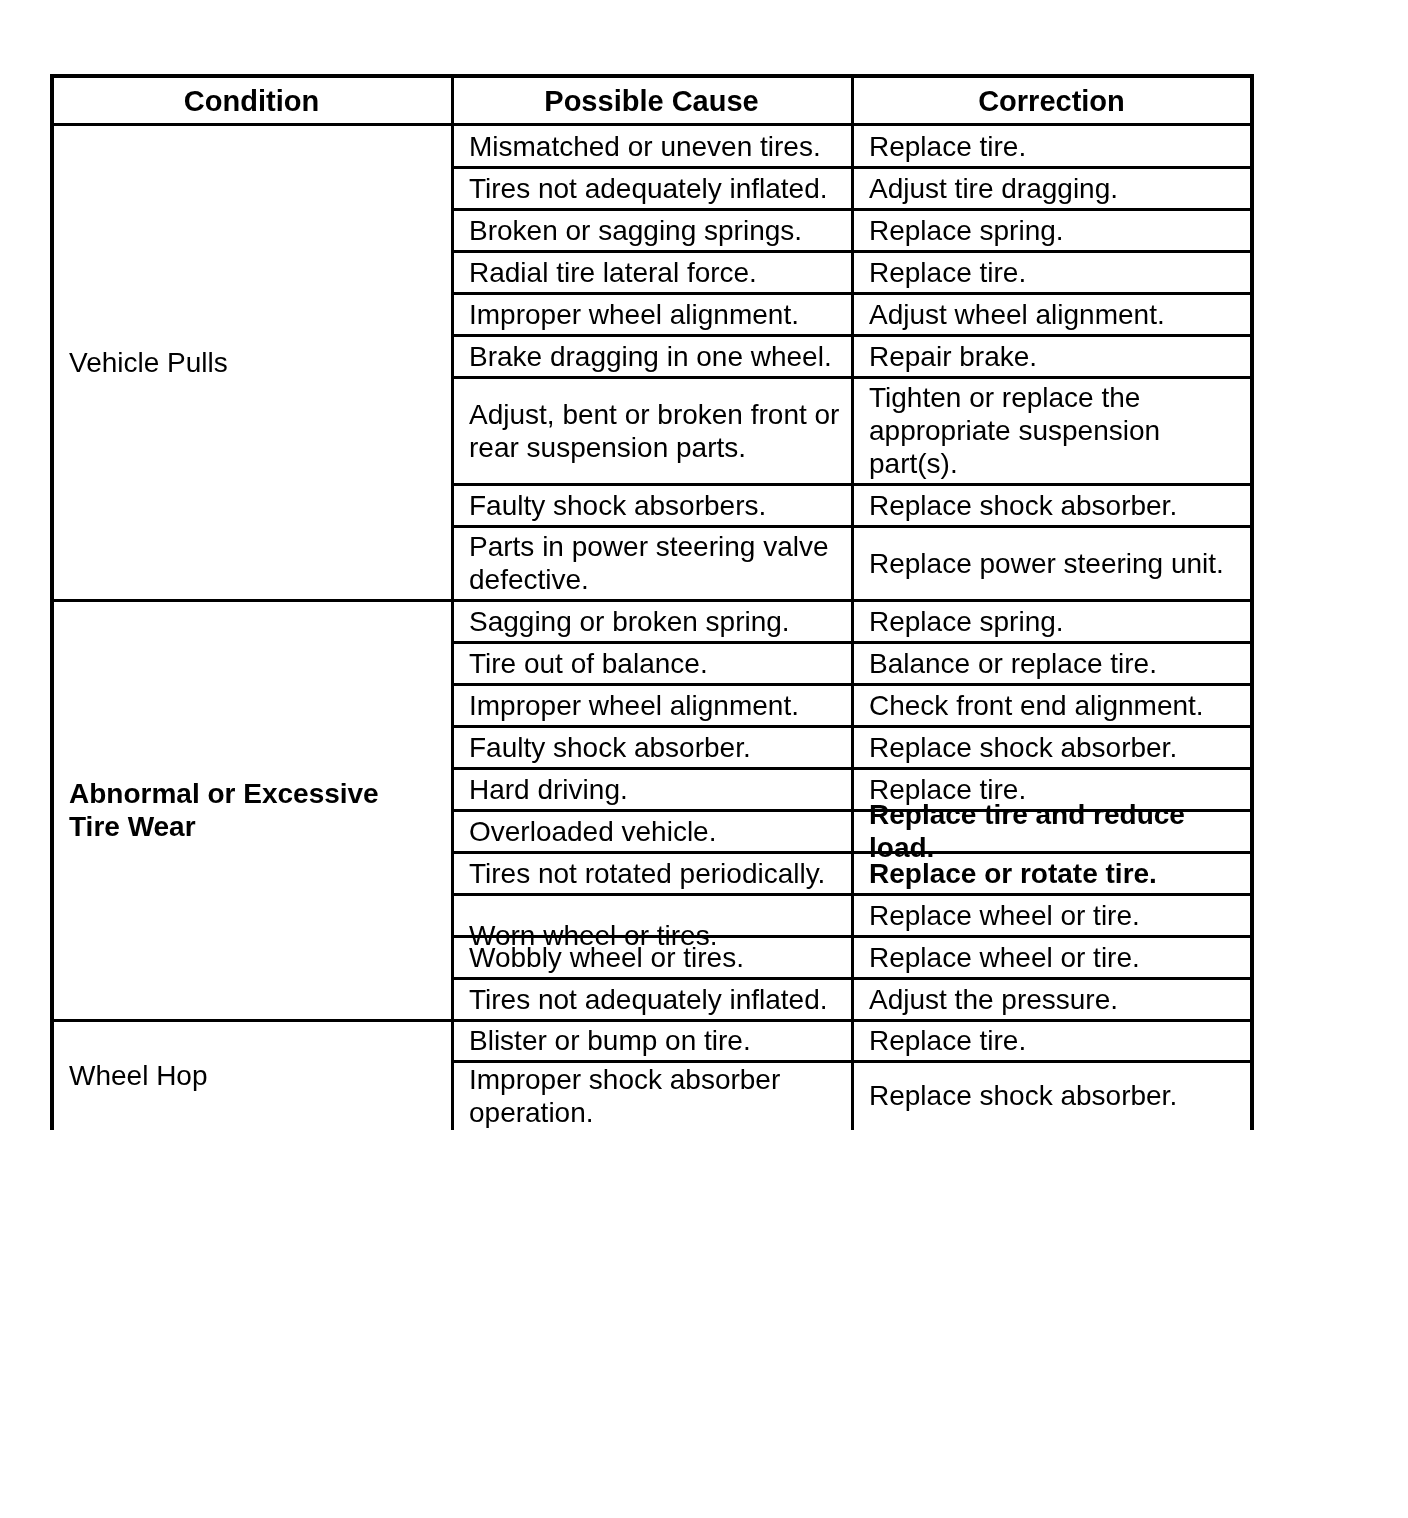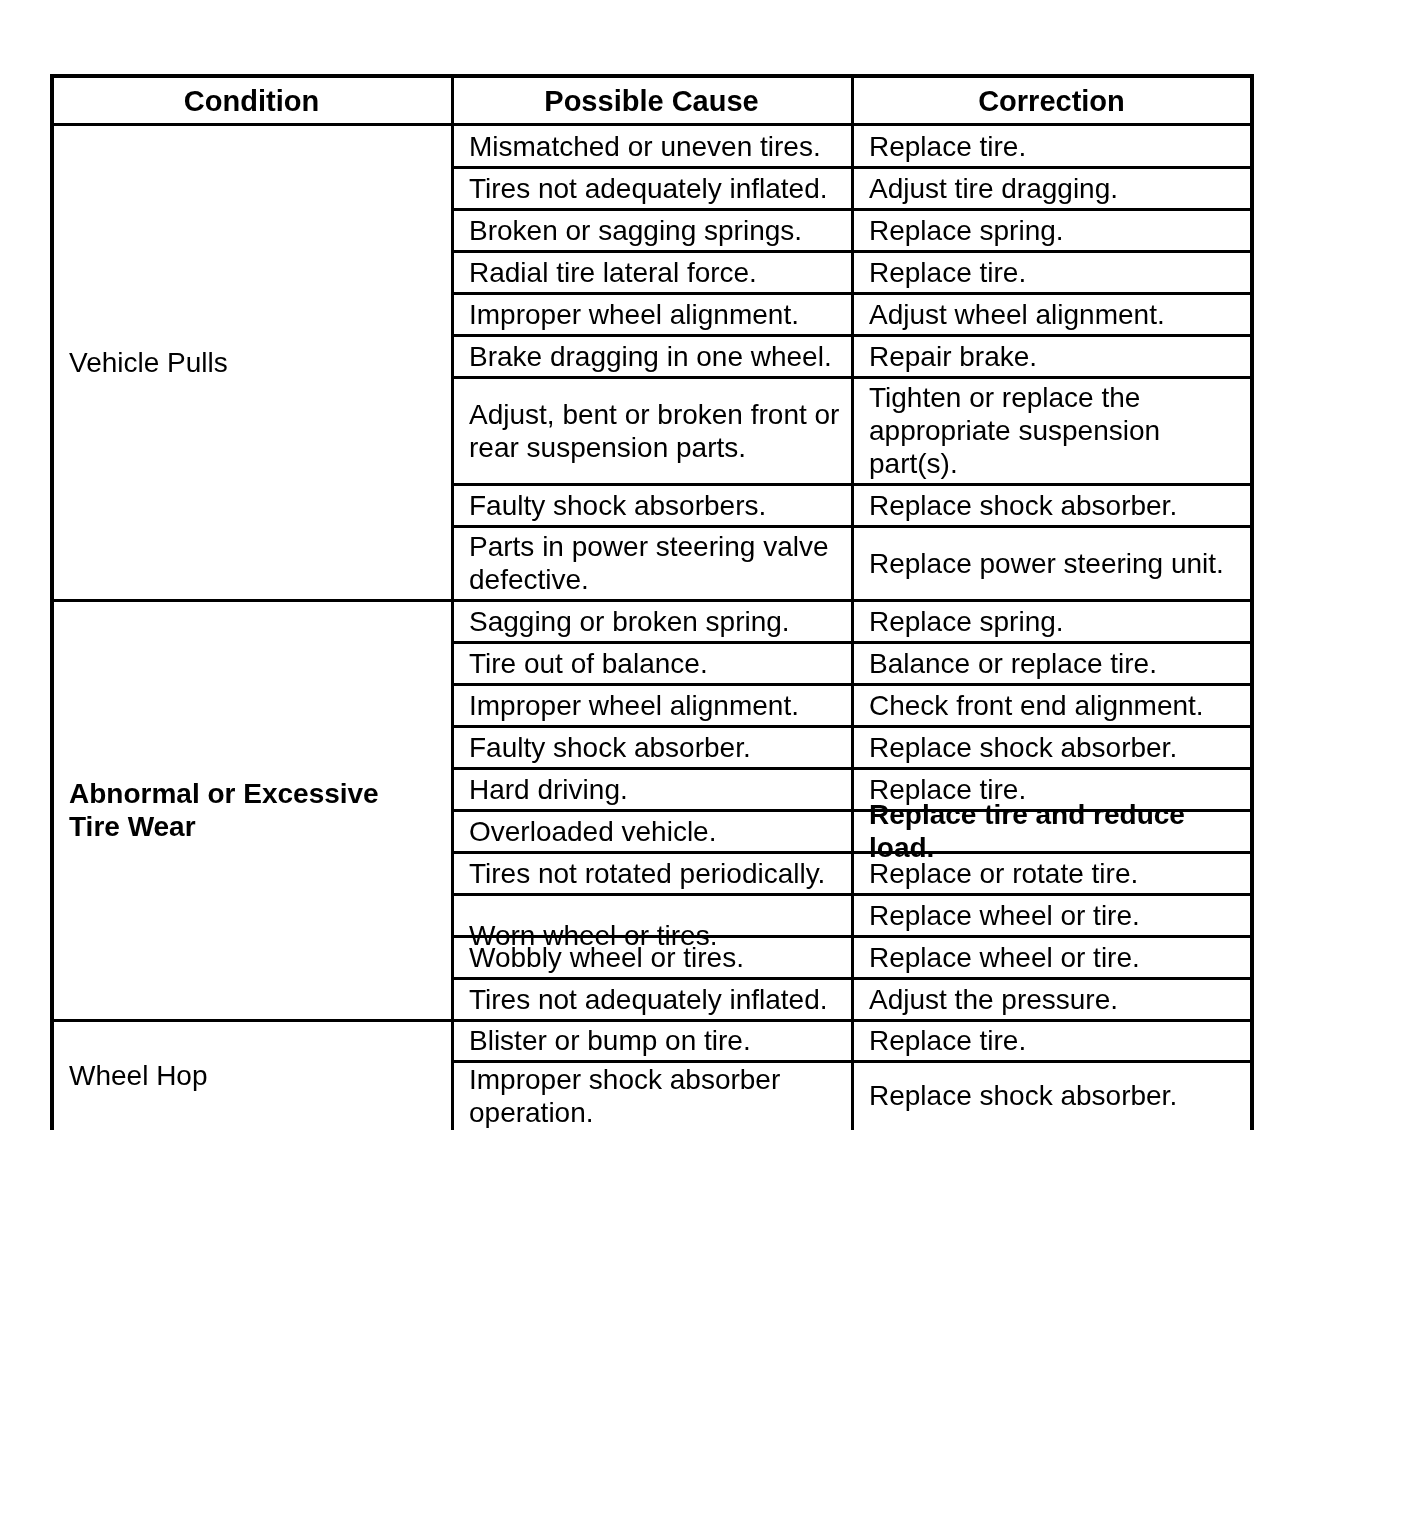--- a/index.html
+++ b/index.html
@@ -66,21 +66,21 @@
     <div class="cell" style="left: 454px; top: 726px; width: 397px; height: 42px;">Faulty shock absorber.</div>
     <div class="cell" style="left: 854px; top: 726px; width: 397px; height: 42px;">Replace shock absorber.</div>
     <div class="hline" style="left: 451px; top: 767px; width: 803px;"></div>
     <div class="cell" style="left: 454px; top: 768px; width: 397px; height: 42px;">Hard driving.</div>
     <div class="cell" style="left: 854px; top: 768px; width: 397px; height: 42px;">Replace tire.</div>
     <div class="hline" style="left: 451px; top: 809px; width: 803px;"></div>
     <div class="cell" style="left: 454px; top: 810px; width: 397px; height: 42px;">Overloaded vehicle.</div>
     <div class="cell" style="left: 854px; top: 810px; width: 397px; height: 42px; font-weight: bold;">Replace tire and reduce load.</div>
     <div class="hline" style="left: 451px; top: 851px; width: 803px;"></div>
     <div class="cell" style="left: 454px; top: 852px; width: 397px; height: 42px;">Tires not rotated periodically.</div>
-    <div class="cell" style="left: 854px; top: 852px; width: 397px; height: 42px;">Replace or rotate tire.</div>
+    <div class="cell" style="left: 854px; top: 852px; width: 397px; height: 42px; font-weight: bold;">Replace or rotate tire.</div>
     <div class="hline" style="left: 451px; top: 893px; width: 803px;"></div>
     <div class="cell" style="left: 454px; top: 914px; width: 351px; height: 42px;">Worn wheel or tires.</div>
     <div class="cell" style="left: 854px; top: 894px; width: 397px; height: 42px;">Replace wheel or tire.</div>
     <div class="hline" style="left: 451px; top: 935px; width: 803px;"></div>
     <div class="cell" style="left: 454px; top: 936px; width: 397px; height: 42px;">Wobbly wheel or tires.</div>
     <div class="cell" style="left: 854px; top: 936px; width: 397px; height: 42px;">Replace wheel or tire.</div>
     <div class="hline" style="left: 451px; top: 977px; width: 803px;"></div>
     <div class="cell" style="left: 454px; top: 978px; width: 397px; height: 42px;">Tires not adequately inflated.</div>
     <div class="cell" style="left: 854px; top: 978px; width: 397px; height: 42px;">Adjust the pressure.</div>
     <div class="cell" style="left: 54px; top: 1020px; width: 397px; height: 110px; padding-right: 30px;">Wheel Hop</div>

